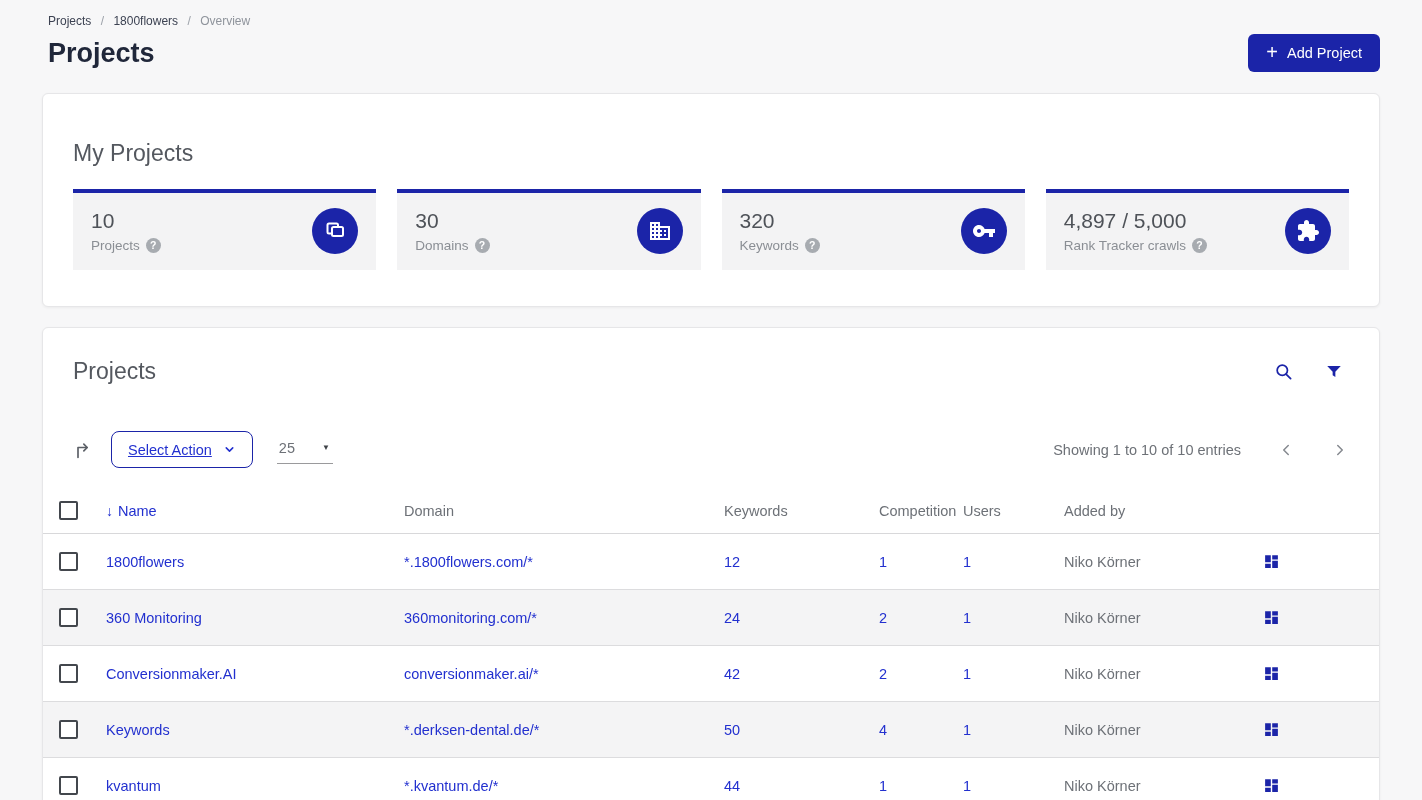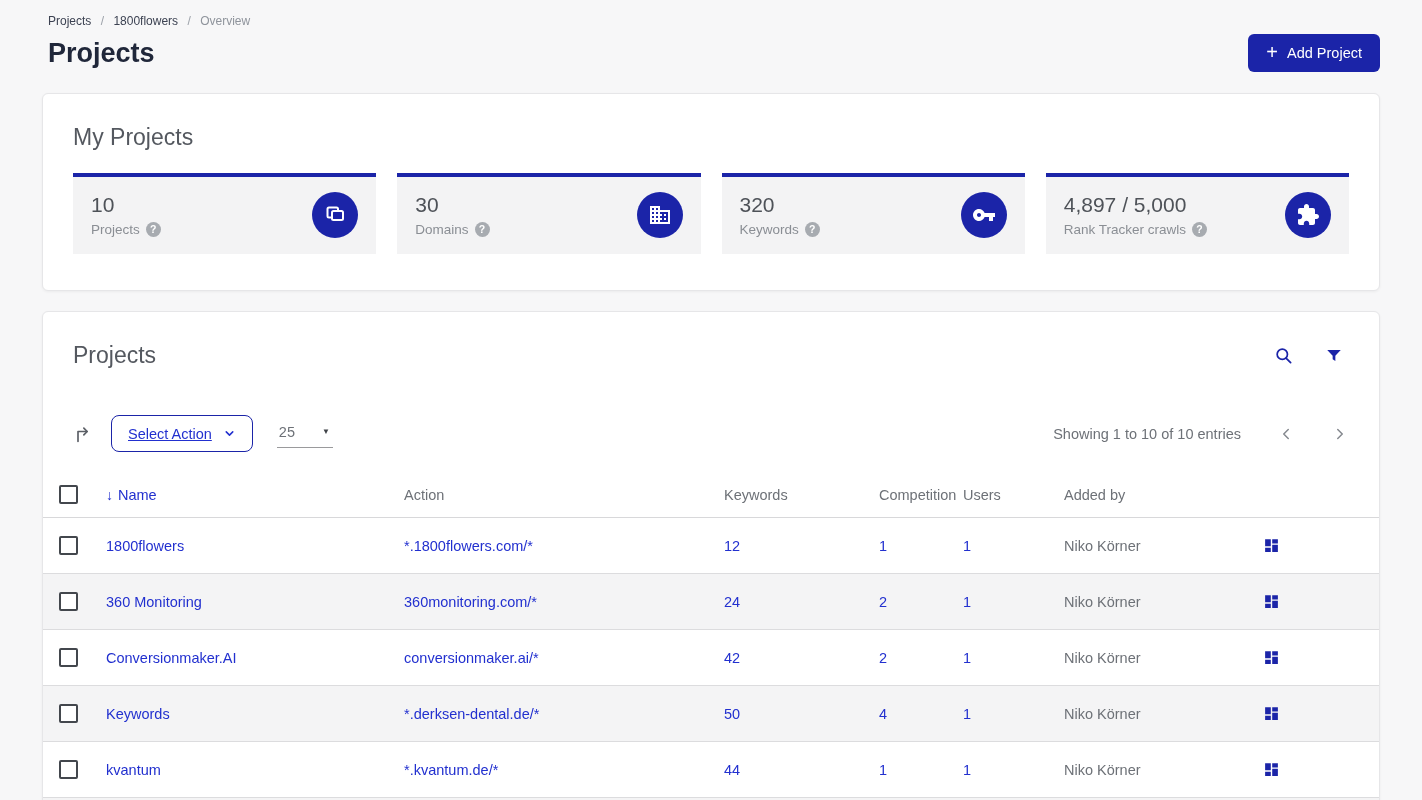--- a/index.html
+++ b/index.html
@@ -28,21 +28,21 @@
   .add-btn .plus { font-size:20px; font-weight:400; line-height:1; margin-top:-2px; }
 
   
   .card {
     background:#fff; border:1px solid #e6e6e8; border-radius:6px;
     box-shadow:0 1px 3px rgba(0,0,0,.05);
   }
   .card-title { font-size:23px; font-weight:400; color:#54585f; }
 
   
-  #my-projects { margin-top:21px; padding:30px 30px 36px; }
+  #my-projects { margin-top:21px; padding:46px 30px 36px; }
   .stats-row { display:flex; gap:21px; margin-top:22px;align-items:center; }
   .stat {
     flex:1; background:#f3f3f4; border-top:4px solid #1b24a8;
     padding:10px 18px 12px; display:flex; justify-content:space-between; align-items:center;
     height:81px; cursor:default;
   }
   .stat-value { font-size:21px; color:#4e5258; }
   .stat-label { font-size:13.5px; color:#8a8e94; display:flex; align-items:center; gap:6px; margin-top:5px; }
   .help {
     width:15px; height:15px; border-radius:50%; background:#a7abb0; color:#fff;
@@ -247,21 +247,21 @@
           <col style="width:155px">
           <col style="width:84px">
           <col style="width:101px">
           <col style="width:199px">
           <col>
       </colgroup>
       <thead>
         <tr>
           <th class="cb-cell"><span class="checkbox"></span></th>
           <th class="sorted"><span class="sort-arrow">↓</span><span>Name</span></th>
-          <th>Action</th>
+          <th>Domain</th>
           <th>Keywords</th>
           <th>Competition</th>
           <th>Users</th>
           <th>Added by</th>
           <th></th>
         </tr>
       </thead>
       <tbody class="rows">
 
           <tr>

